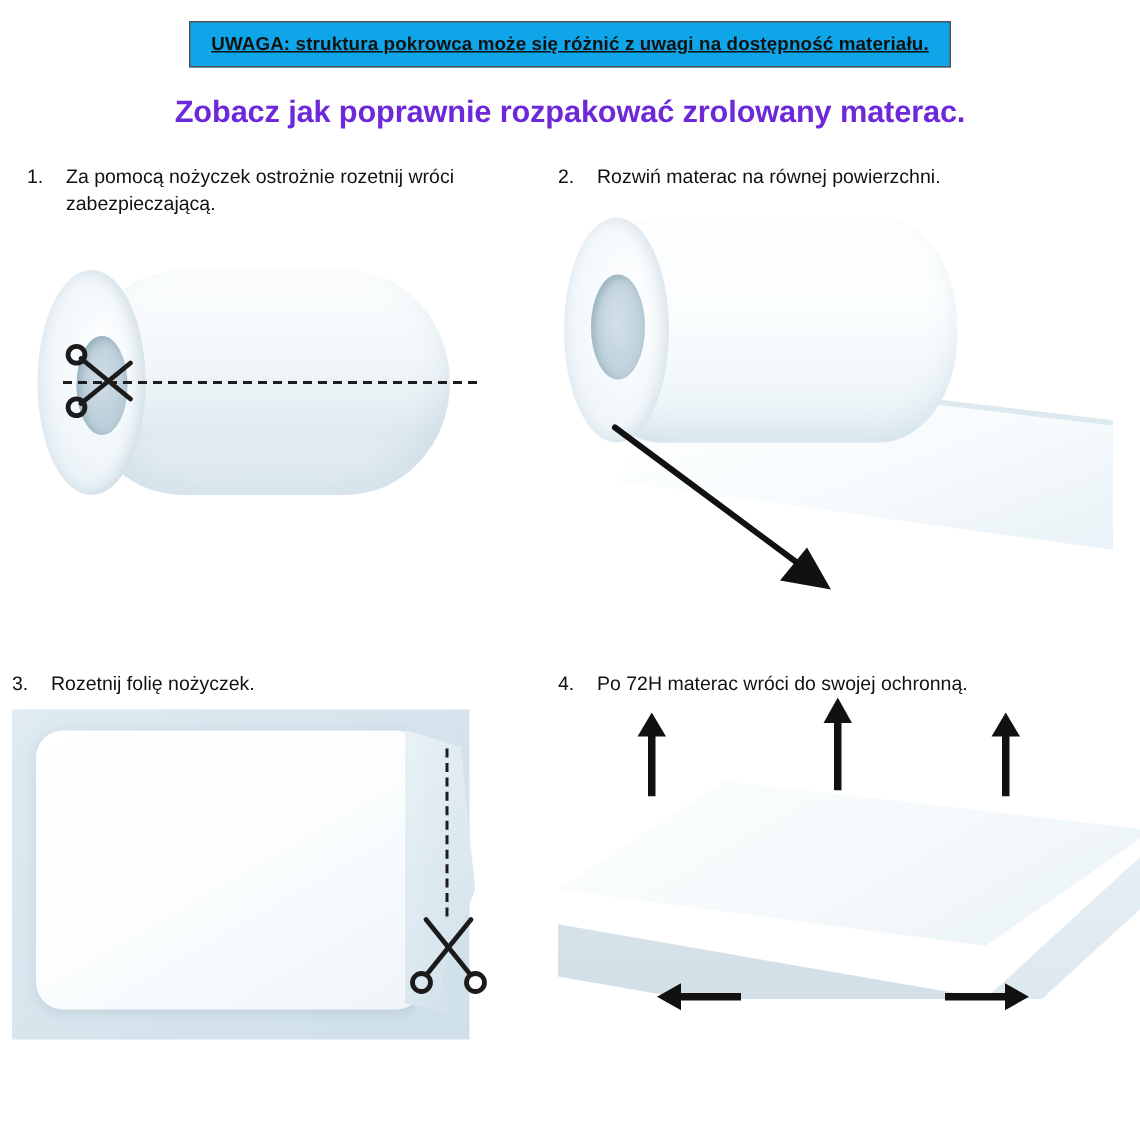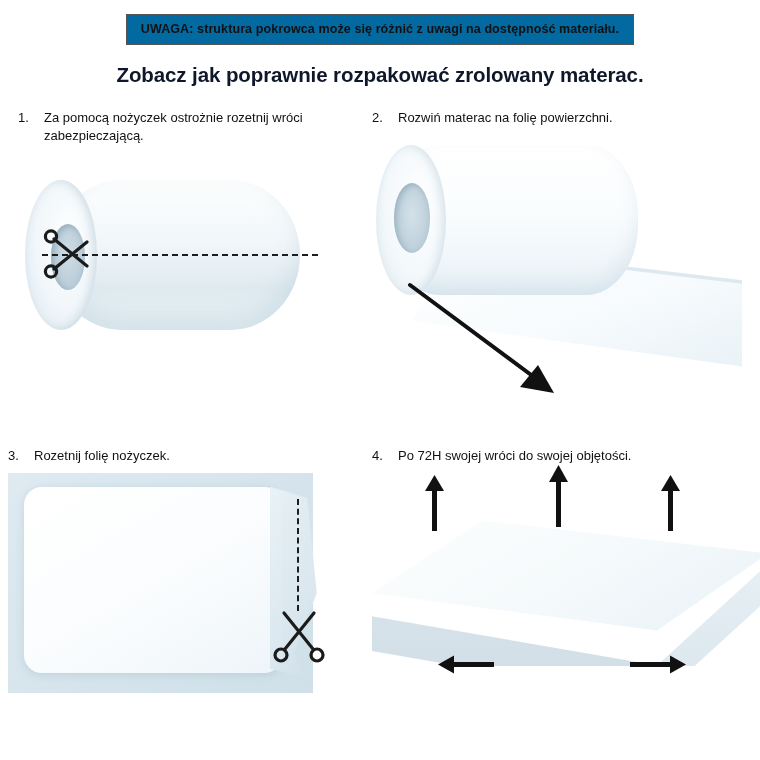--- a/index.html
+++ b/index.html
@@ -22,31 +22,32 @@
     justify-content: center;
     padding-top: 14px;
   }
   .notice {
     border: 1px solid #555;
     padding: 7px 14px 8px 14px;
     font-size: 12.5px;
     font-weight: bold;
     letter-spacing: 0.1px;
     color: #111;
-    background: #0369a1;
+    background: #0ea5e9;
     white-space: nowrap;
+    text-decoration: underline;
   }
 
   
   .heading {
     text-align: center;
     font-size: 20.5px;
     font-weight: bold;
     margin-top: 18px;
-    color: #0f172a;
+    color: #6d28d9;
     letter-spacing: -0.1px;
   }
 
   
   .grid {
     position: relative;
     margin-top: 22px;
     width: 760px;
   }
   .step {
@@ -287,21 +288,21 @@
             <circle cx="9" cy="45.5" r="5.6"></circle>
           </g>
         </svg>
       </div>
     </div>
   </div>
 
   <div class="step" style="left:372px; top:0px; width:370px;">
     <div class="step-head">
       <div class="step-num">2.</div>
-      <div class="step-text">Rozwiń materac na folię powierzchni.</div>
+      <div class="step-text">Rozwiń materac na równej powierzchni.</div>
     </div>
     <div class="art" id="art2">
       <div class="sheet2"></div>
       <div class="sheet2-edge"></div>
       <div class="roll2"></div>
       <div class="roll2-cap"></div>
       <div class="roll2-hole"></div>
       <div class="arrow2">
         <svg width="190" height="130" viewBox="0 0 190 130" aria-hidden="true">
           <g stroke="#111" stroke-width="4" fill="#111">
@@ -332,21 +333,21 @@
             <circle cx="47" cy="50" r="6"></circle>
           </g>
         </svg>
       </div>
     </div>
   </div>
 
   <div class="step" style="left:372px; top:338px; width:380px;">
     <div class="step-head">
       <div class="step-num">4.</div>
-      <div class="step-text">Po 72H swojej wróci do swojej objętości.</div>
+      <div class="step-text">Po 72H materac wróci do swojej ochronną.</div>
     </div>
     <div class="art" id="art4">
       <div class="mat4-front"></div>
       <div class="mat4-side"></div>
       <div class="mat4-top"></div>
 
       <div class="arrow-up" style="left:52px; top:10px;">
         <svg width="22" height="56" viewBox="0 0 22 56" aria-hidden="true">
           <g fill="#111">
             <rect x="8" y="12" width="5" height="44"></rect>

